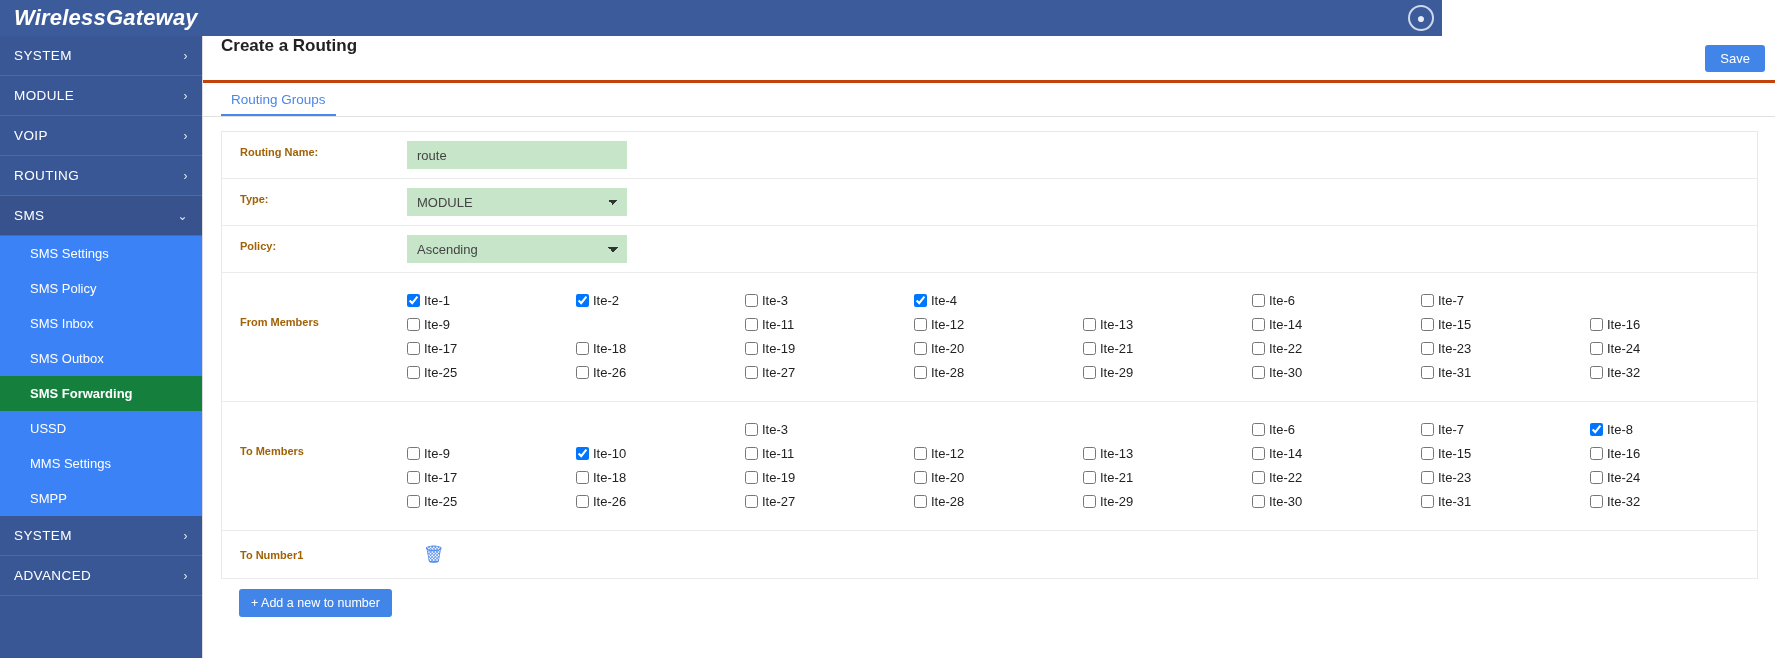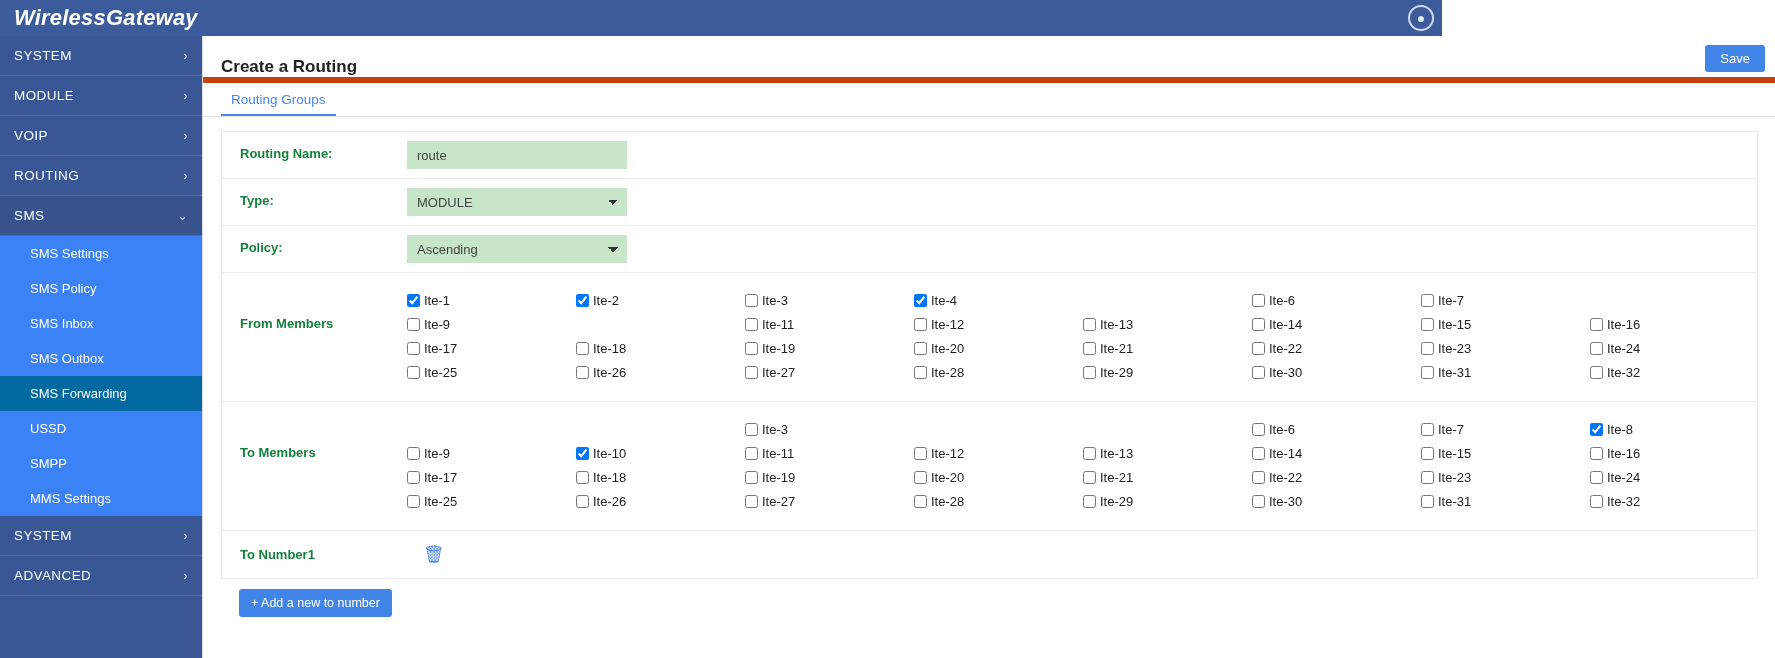--- a/index.html
+++ b/index.html
@@ -42,31 +42,31 @@
     border-bottom:1px solid #4b6aa8;
     background:#3a5795; cursor:pointer;
   }
   .nav-top.open { background:#37528d; }
   .nav-top .chev { margin-left:auto; font-size:12px; color:#dfe6f5; }
   .nav-sub {
     height:35px; display:flex; align-items:center;
     padding:0 14px 0 30px; color:#fff; font-size:13px;
     background:#3b82f6; cursor:pointer;
   }
-  .nav-sub.active { background:#0369a1; }
+  .nav-sub.active { background:#15803d;font-weight:bold; }
 
   
   .main {
     position:absolute; left:202px; top:36px;
     width:1573px; height:622px; background:#fff;
     border-left:1px solid #dcdcdc;
   }
   .page-head {
-    position:relative; height:47px; border-bottom:6px solid #c2410c;
-    display:flex; align-items:flex-end; padding:0 18px;
+    position:relative; height:47px; border-bottom:3px solid #c2410c;
+    display:flex; align-items:flex-start; padding:0 18px;
   }
   .page-title { font-size:17px; font-weight:bold; color:#222; }
   .save-btn {
     position:absolute; right:10px; top:9px;
     background:#4285e8; color:#fff; border:none;
     font-size:13px; padding:6px 15px; border-radius:3px;
     cursor:pointer; font-family:inherit;
   }
 
   .tabs { height:34px; border-bottom:1px solid #e0e0e0; padding-left:18px; display:flex; align-items:flex-end; }
@@ -76,21 +76,21 @@
   }
 
   .form-area { padding:14px 0 0 18px; }
   .form-table { border:1px solid #e8e8e8; border-bottom:none; width:1537px; }
   .frow {
     display:flex; align-items:flex-start;
     border-bottom:1px solid #ececec; min-height:44px;
   }
   .flabel {
     width:185px; flex:0 0 185px; padding:14px 0 0 18px;
-    font-size:13px; font-weight:bold; color:#15803d;
+    font-size:11px; font-weight:bold; color:#a16207;
   }
   .fctl { padding:9px 0 9px 0; flex:1; }
   .green-input {
     width:220px; height:28px; background:#c7e5c8; border:none;
     padding:0 10px; font-size:13px; color:#444;
     font-family:inherit; outline:none;
   }
   select.green-input {
     width:220px; height:28px; -webkit-appearance:none; appearance:none;
     background-image:
@@ -178,24 +178,24 @@
         <div class="nav-sub">
           <span>SMS Outbox</span>
         </div>
         <div class="nav-sub active">
           <span>SMS Forwarding</span>
         </div>
         <div class="nav-sub">
           <span>USSD</span>
         </div>
         <div class="nav-sub">
+          <span>MMS Settings</span>
+        </div>
+        <div class="nav-sub">
           <span>SMPP</span>
-        </div>
-        <div class="nav-sub">
-          <span>MMS Settings</span>
         </div>
       </div>
     <div id="nav-bottom-host">
         <div class="nav-top">
           <span>SYSTEM</span>
           <span class="chev">›</span>
         </div>
         <div class="nav-top">
           <span>ADVANCED</span>
           <span class="chev">›</span>

